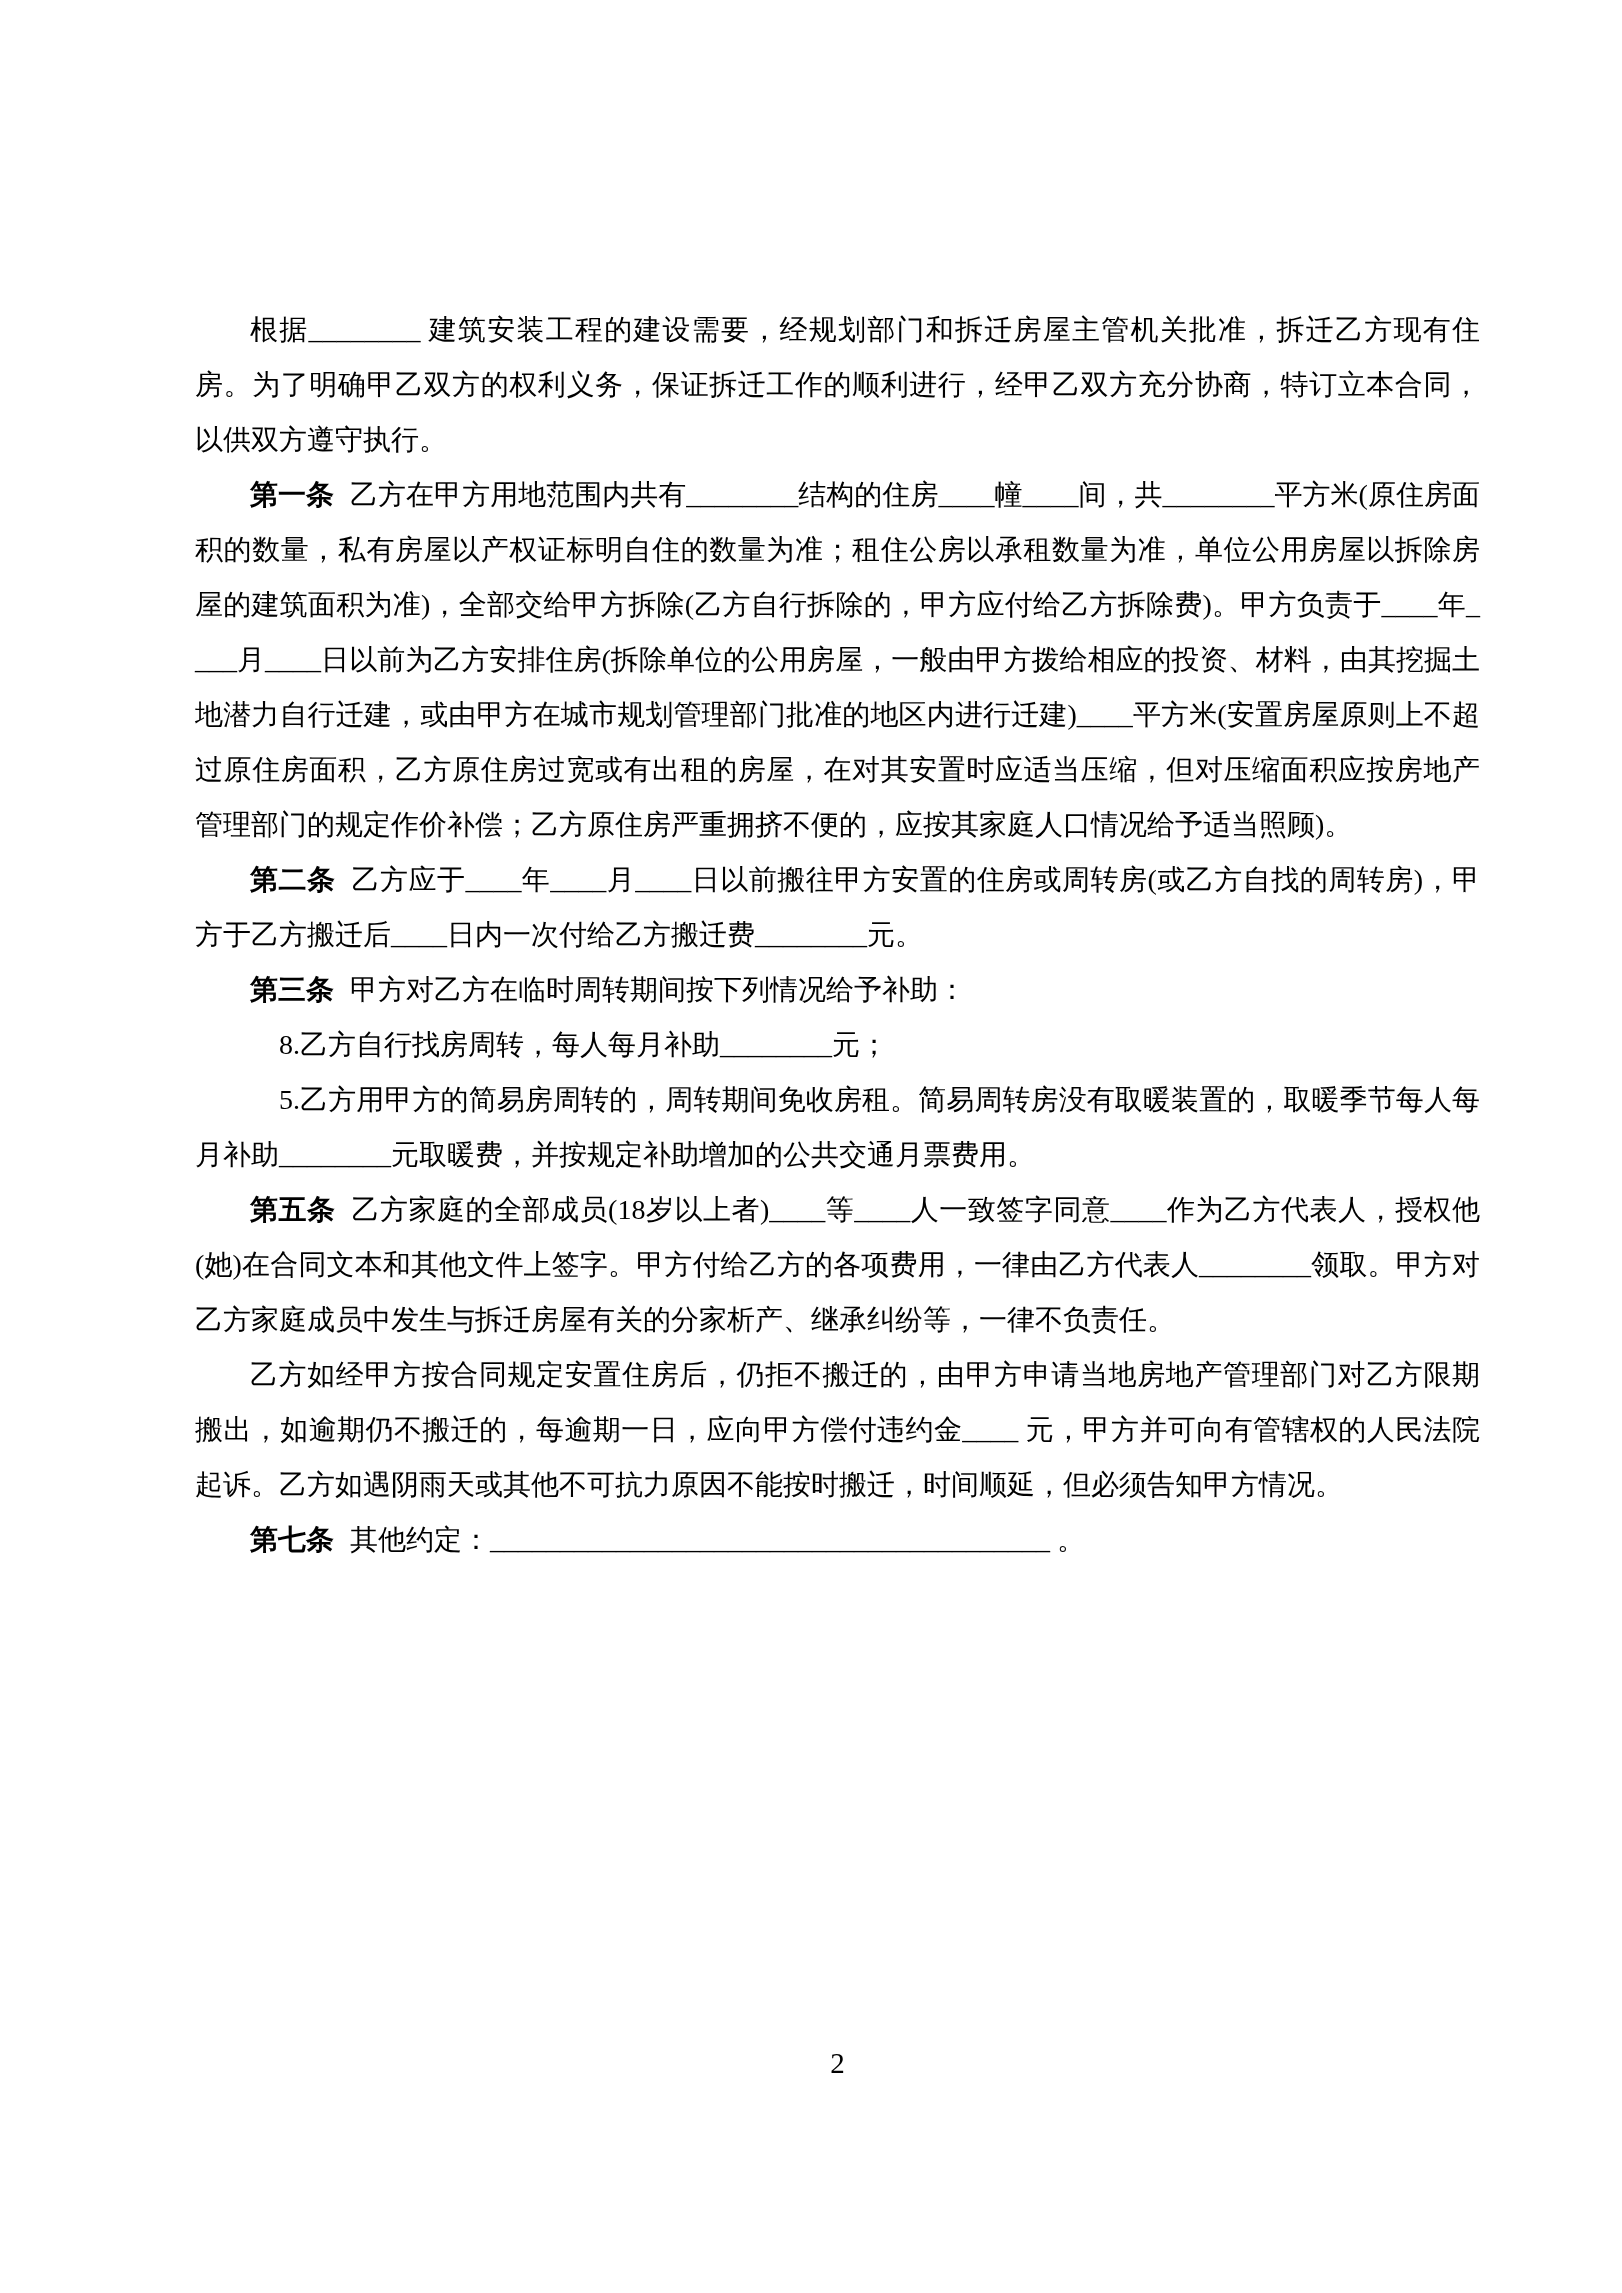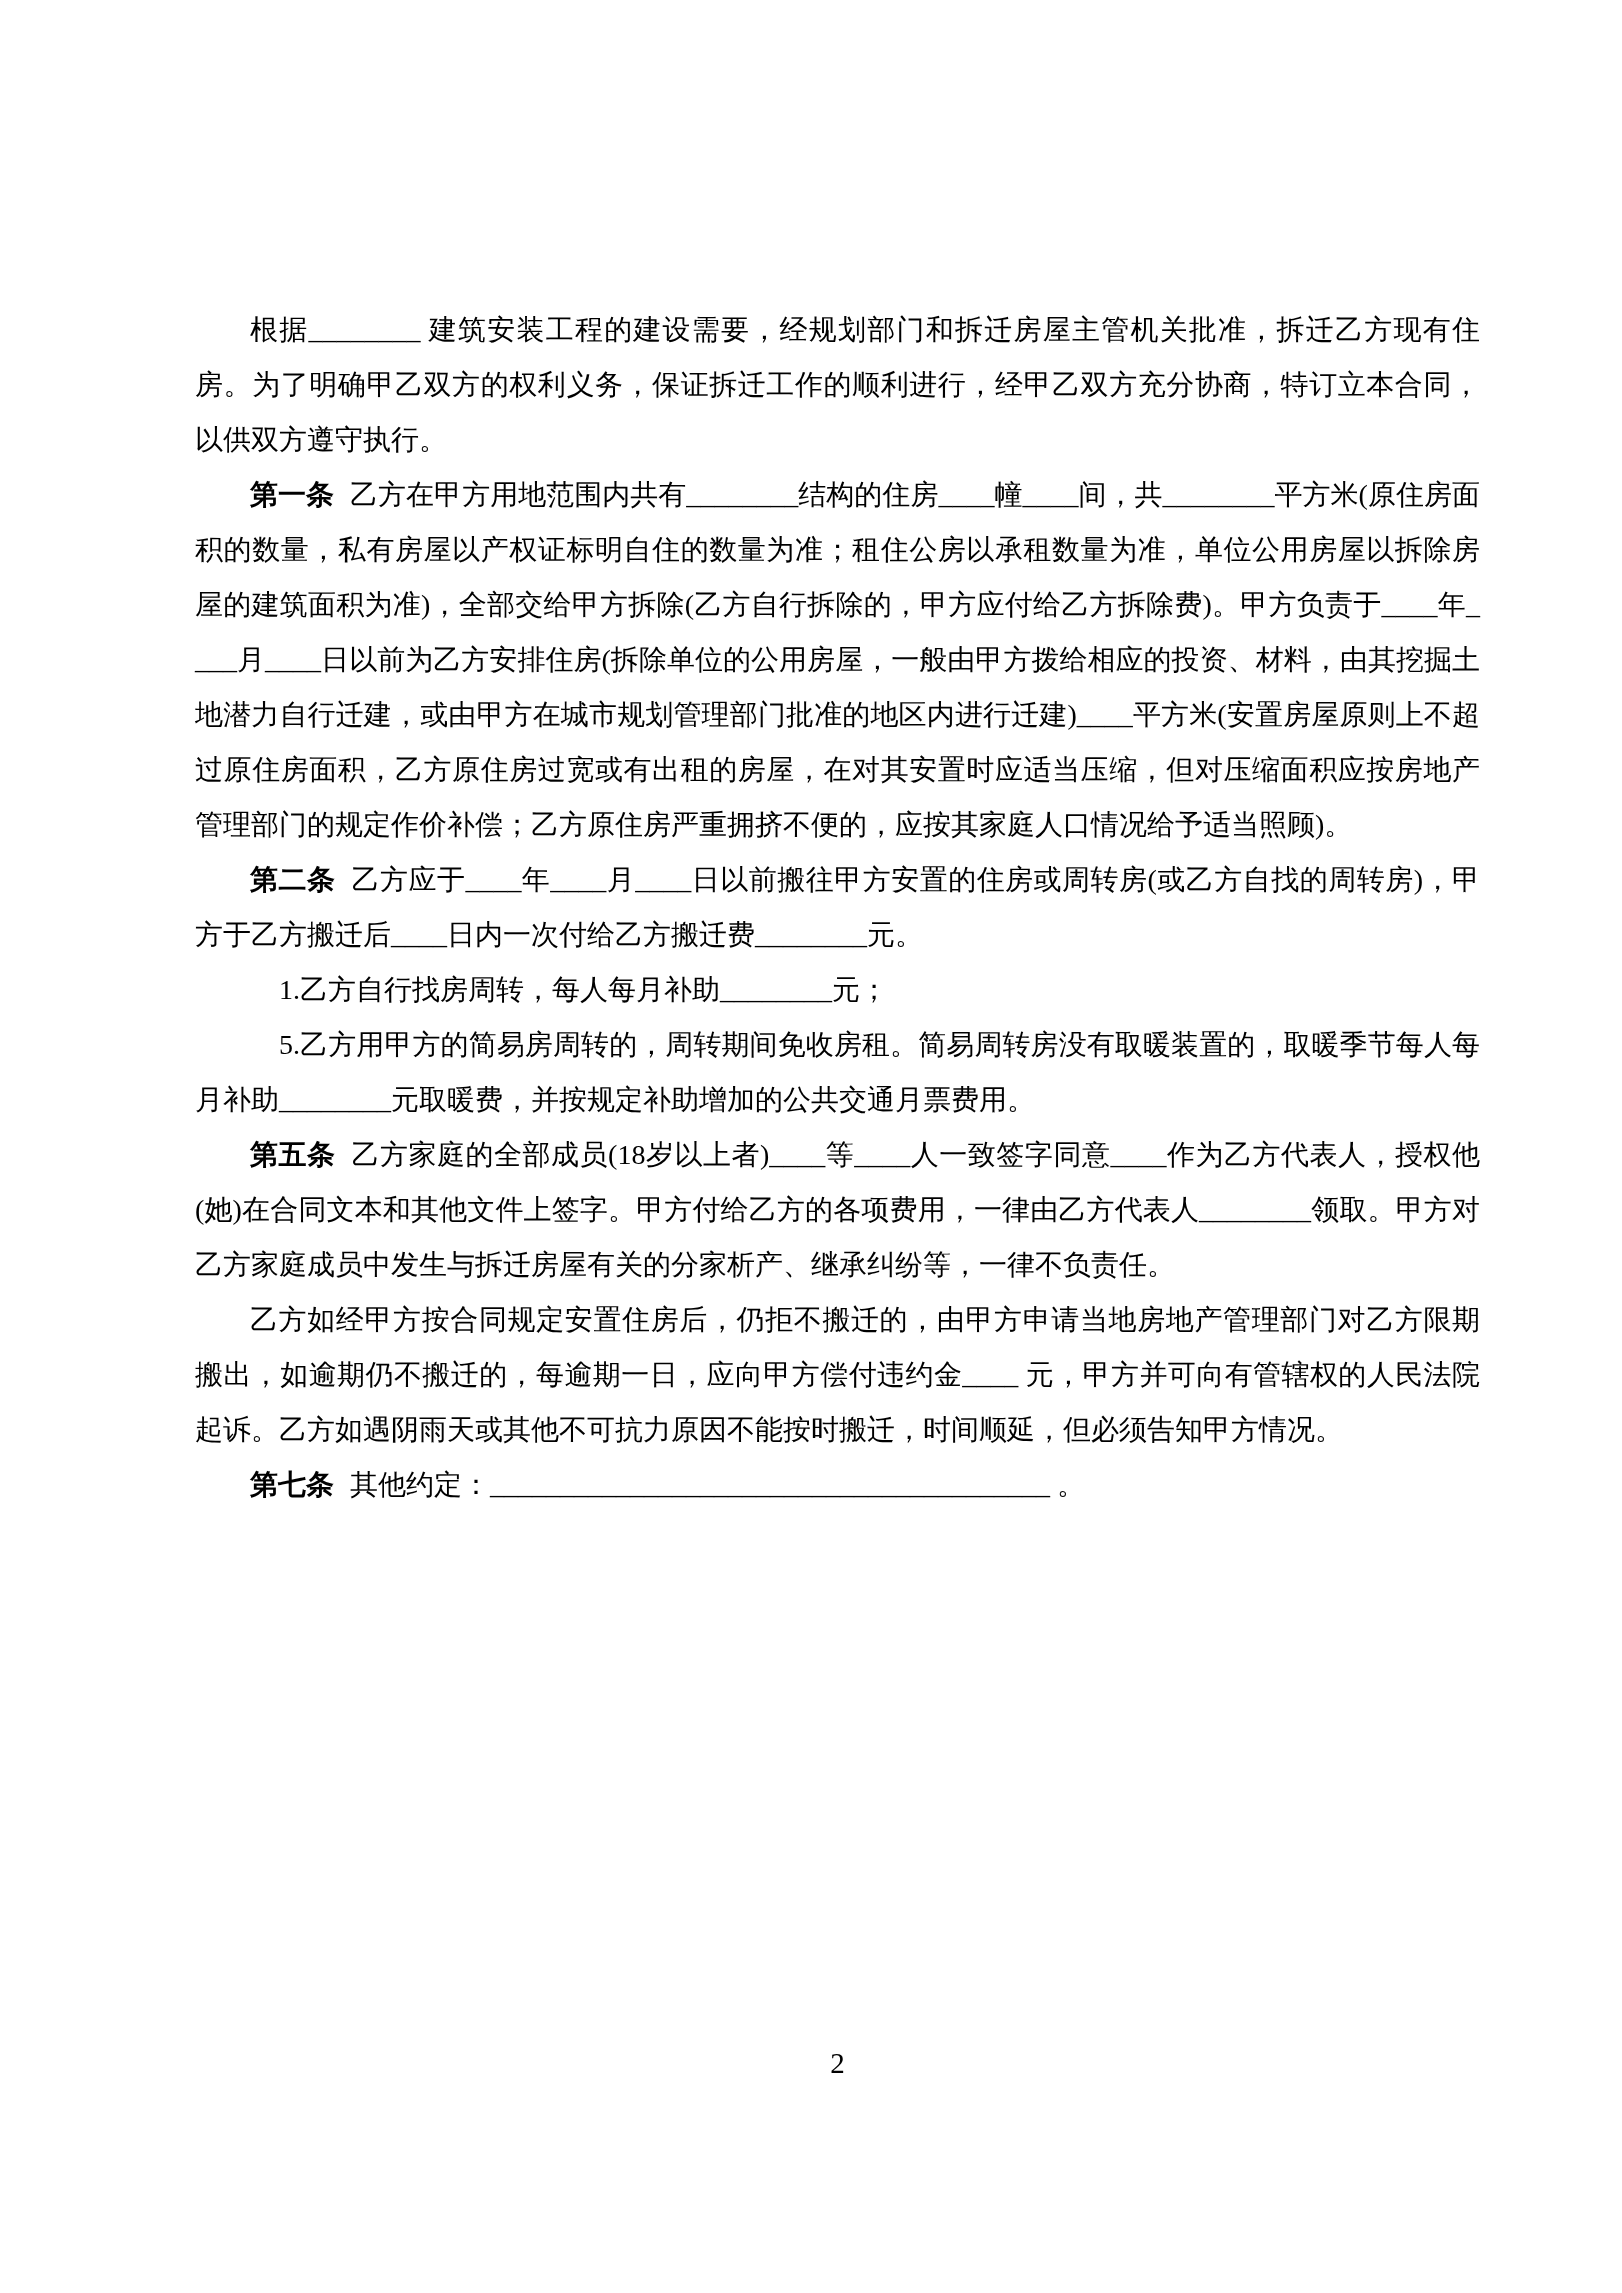--- a/index.html
+++ b/index.html
@@ -57,22 +57,23 @@
 
 <div class="page">
   <div class="content">
 
     <p><span>根据________ 建筑安装工程的建设需要，经规划部门和拆迁房屋主管机关批准，拆迁乙方现有住房。为了明确甲乙双方的权利义务，保证拆迁工作的顺利进行，经甲乙双方充分协商，特订立本合同，以供双方遵守执行。</span></p>
 
     <p><span class="clause-label">第一条</span><span>乙方在甲方用地范围内共有________结构的住房____幢____间，共________平方米(原住房面积的数量，私有房屋以产权证标明自住的数量为准；租住公房以承租数量为准，单位公用房屋以拆除房屋的建筑面积为准)，全部交给甲方拆除(乙方自行拆除的，甲方应付给乙方拆除费)。甲方负责于____年____月____日以前为乙方安排住房(拆除单位的公用房屋，一般由甲方拨给相应的投资、材料，由其挖掘土地潜力自行迁建，或由甲方在城市规划管理部门批准的地区内进行迁建)____平方米(安置房屋原则上不超过原住房面积，乙方原住房过宽或有出租的房屋，在对其安置时应适当压缩，但对压缩面积应按房地产管理部门的规定作价补偿；乙方原住房严重拥挤不便的，应按其家庭人口情况给予适当照顾)。</span></p>
 
     <p><span class="clause-label">第二条</span><span>乙方应于____年____月____日以前搬往甲方安置的住房或周转房(或乙方自找的周转房)，甲方于乙方搬迁后____日内一次付给乙方搬迁费________元。</span></p>
 
+    <p><span class="clause-label">第三条</span><span>甲方对乙方在临时周转期间按下列情况给予补助：</span></p>
 
-    <p class="list-item"><span>1.乙方自行找房周转，每人每月补助________元；</span></p>
+    <p class="list-item"><span>8.乙方自行找房周转，每人每月补助________元；</span></p>
 
 
     <p class="list-item"><span>5.乙方用甲方的简易房周转的，周转期间免收房租。简易周转房没有取暖装置的，取暖季节每人每月补助________元取暖费，并按规定补助增加的公共交通月票费用。</span></p>
 
 
     <p><span class="clause-label">第五条</span><span>乙方家庭的全部成员(18岁以上者)____等____人一致签字同意____作为乙方代表人，授权他(她)在合同文本和其他文件上签字。甲方付给乙方的各项费用，一律由乙方代表人________领取。甲方对乙方家庭成员中发生与拆迁房屋有关的分家析产、继承纠纷等，一律不负责任。</span></p>
 
 
     <p><span>乙方如经甲方按合同规定安置住房后，仍拒不搬迁的，由甲方申请当地房地产管理部门对乙方限期搬出，如逾期仍不搬迁的，每逾期一日，应向甲方偿付违约金____ 元，甲方并可向有管辖权的人民法院起诉。乙方如遇阴雨天或其他不可抗力原因不能按时搬迁，时间顺延，但必须告知甲方情况。</span></p>
 

